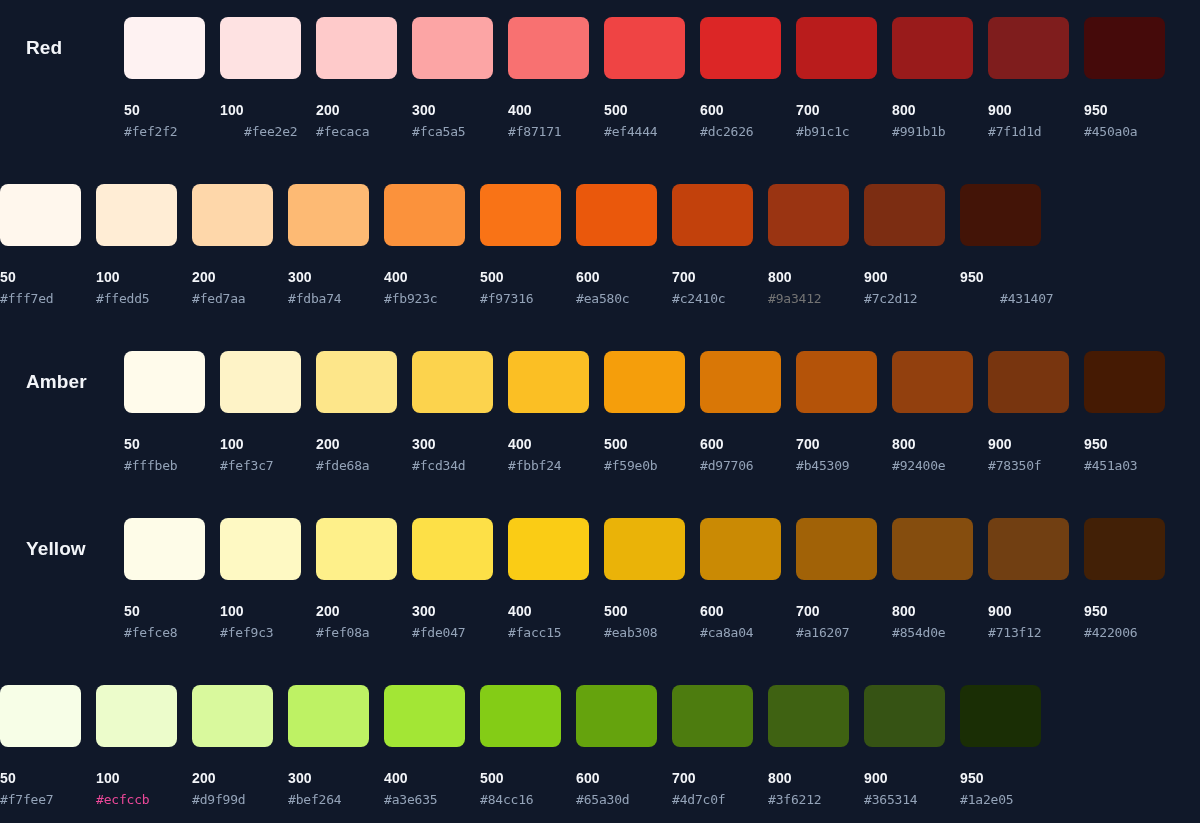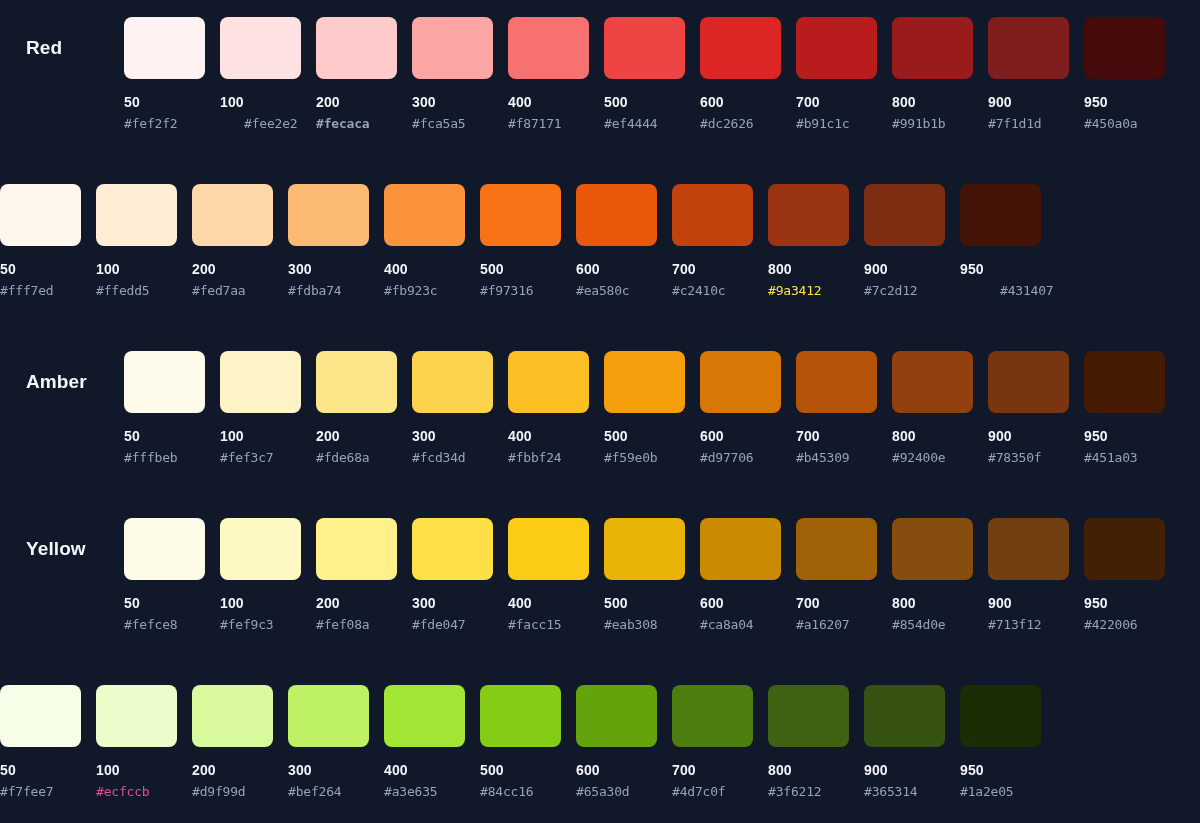--- a/index.html
+++ b/index.html
@@ -58,21 +58,21 @@
     flex-direction: column;
   }
 
   .swatch-chip {
     width: 81px;
     height: 62px;
     border-radius: 8px;
   }
 
   .swatch-shade {
-    margin-top: 16px;
+    margin-top: 24px;
     color: #f3f5f9;
     font-size: 14px;
     font-weight: bold;
     line-height: 15px;
     letter-spacing: 0.15px;
   }
 
   .swatch-hex {
     margin-top: 6px;
     color: #94a3b8;
@@ -97,21 +97,21 @@
           <div class="swatch-hex" style="color: rgb(148, 163, 184);">#fef2f2</div>
         </div>
         <div class="swatch-cell">
           <div class="swatch-chip" style="background: rgb(254, 226, 226);"></div>
           <div class="swatch-shade" style="color: rgb(243, 245, 249);">100</div>
           <div class="swatch-hex" style="color: rgb(148, 163, 184); margin-left: 24px;">#fee2e2</div>
         </div>
         <div class="swatch-cell">
           <div class="swatch-chip" style="background: rgb(254, 202, 202);"></div>
           <div class="swatch-shade" style="color: rgb(243, 245, 249);">200</div>
-          <div class="swatch-hex" style="color: rgb(148, 163, 184); font-weight: bold;">#fecaca</div>
+          <div class="swatch-hex" style="color: rgb(148, 163, 184);">#fecaca</div>
         </div>
         <div class="swatch-cell">
           <div class="swatch-chip" style="background: rgb(252, 165, 165);"></div>
           <div class="swatch-shade" style="color: rgb(243, 245, 249);">300</div>
           <div class="swatch-hex" style="color: rgb(148, 163, 184);">#fca5a5</div>
         </div>
         <div class="swatch-cell">
           <div class="swatch-chip" style="background: rgb(248, 113, 113);"></div>
           <div class="swatch-shade" style="color: rgb(243, 245, 249);">400</div>
           <div class="swatch-hex" style="color: rgb(148, 163, 184);">#f87171</div>
@@ -186,21 +186,21 @@
           <div class="swatch-hex" style="color: rgb(148, 163, 184);">#ea580c</div>
         </div>
         <div class="swatch-cell">
           <div class="swatch-chip" style="background: rgb(194, 65, 12);"></div>
           <div class="swatch-shade" style="color: rgb(243, 245, 249);">700</div>
           <div class="swatch-hex" style="color: rgb(148, 163, 184);">#c2410c</div>
         </div>
         <div class="swatch-cell">
           <div class="swatch-chip" style="background: rgb(154, 52, 18);"></div>
           <div class="swatch-shade" style="color: rgb(243, 245, 249);">800</div>
-          <div class="swatch-hex" style="color: #fde047;">#9a3412</div>
+          <div class="swatch-hex" style="color: #737373;">#9a3412</div>
         </div>
         <div class="swatch-cell">
           <div class="swatch-chip" style="background: rgb(124, 45, 18);"></div>
           <div class="swatch-shade" style="color: rgb(243, 245, 249);">900</div>
           <div class="swatch-hex" style="color: rgb(148, 163, 184);">#7c2d12</div>
         </div>
         <div class="swatch-cell">
           <div class="swatch-chip" style="background: rgb(67, 20, 7);"></div>
           <div class="swatch-shade" style="color: rgb(243, 245, 249);">950</div>
           <div class="swatch-hex" style="color: rgb(148, 163, 184); margin-left: 40px;">#431407</div>

